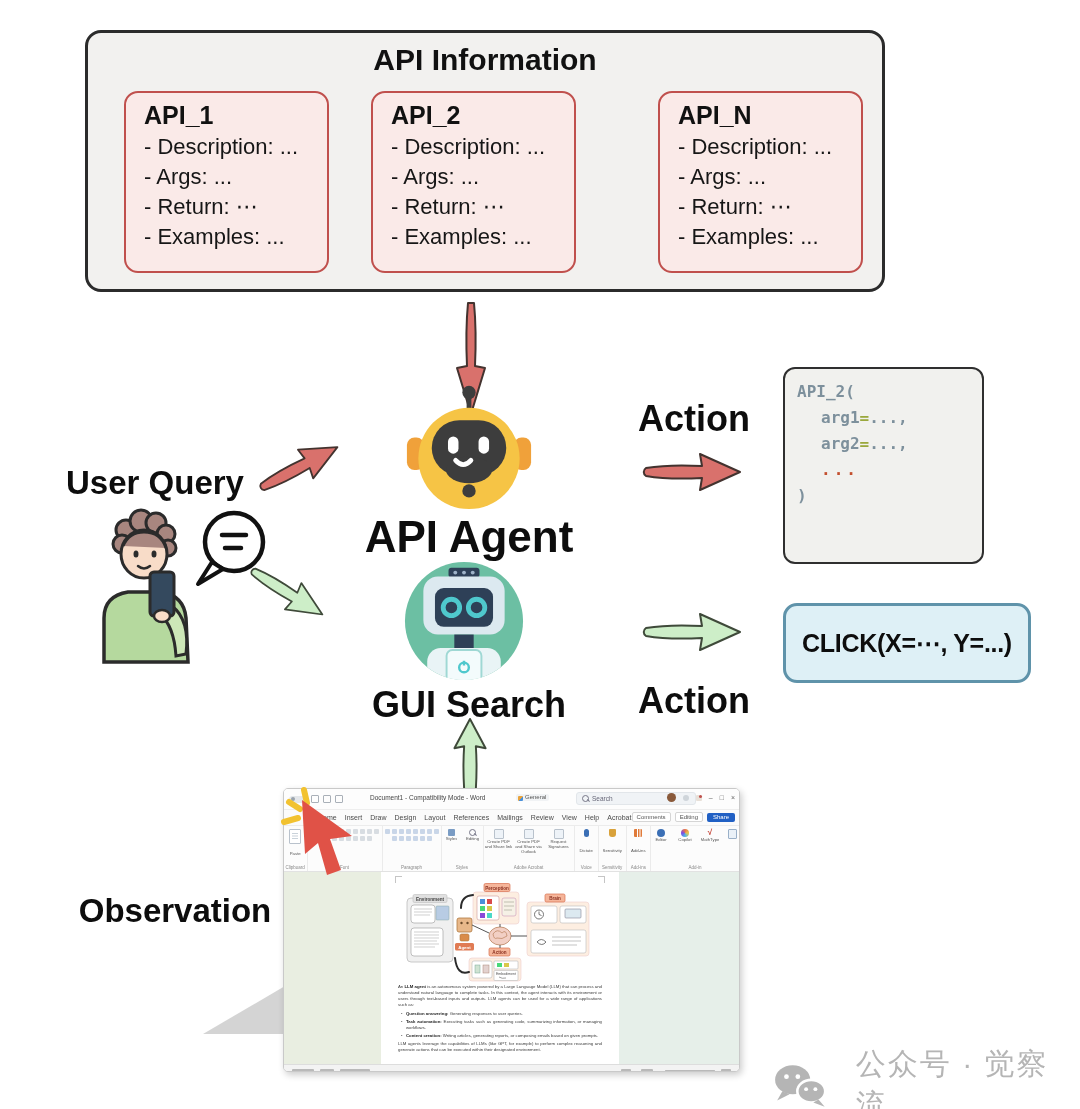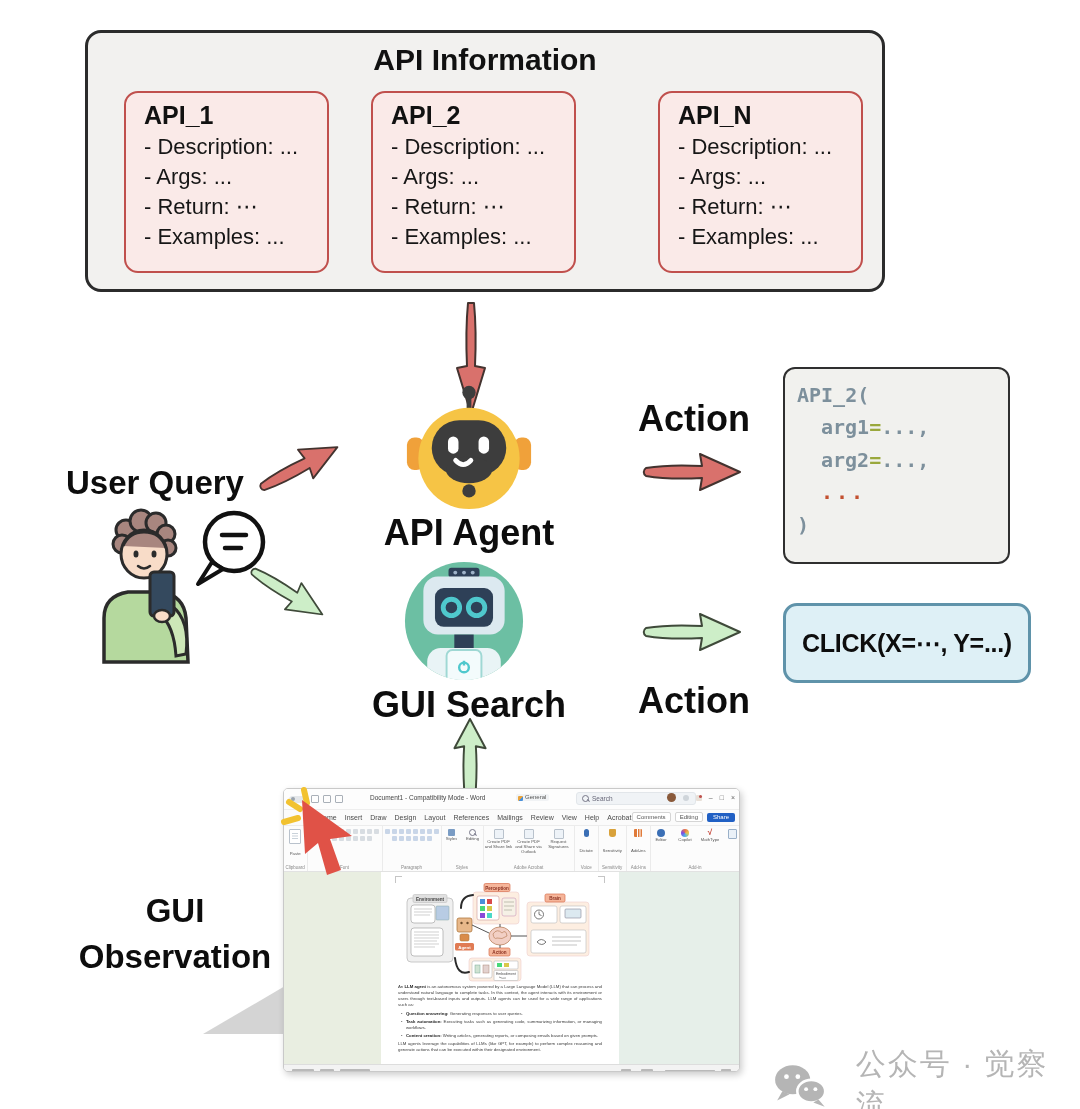--- a/index.html
+++ b/index.html
@@ -13,23 +13,23 @@
   .api-info-title{left:0;right:0;top:10px;text-align:center;font-size:30px;font-weight:bold;color:#111;}
   .api-card{top:58px;width:205px;height:182px;background:#faeae8;border:2.5px solid #c0504d;
             border-radius:14px;box-sizing:border-box;padding:8px 18px;}
   .api-card .nm{font-size:25px;font-weight:bold;color:#111;margin-bottom:2px;}
   .api-card .line{font-size:22px;line-height:1.36;color:#161616;white-space:nowrap;}
 
   
   .big-label{font-weight:bold;color:#0d0d0d;text-align:center;}
 
   
-  .code-box{left:783px;top:367px;width:227px;height:197px;background:#f1f1ee;border:2.5px solid #2f2f2f;
+  .code-box{left:783px;top:367px;width:201px;height:197px;background:#f1f1ee;border:2.5px solid #2f2f2f;
             border-radius:12px;box-sizing:border-box;padding:10px 4px 0 12px;
-            font-family:"DejaVu Sans Mono",monospace;font-weight:bold;font-size:20px;line-height:1.62;}
+            font-family:"DejaVu Sans Mono",monospace;font-weight:bold;font-size:16px;line-height:1.62;}
   .code-box .c-main{color:#7d909c;}
   .code-box .c-eq{color:#9aa83c;}
   .code-box .c-dots{color:#c3502f;letter-spacing:3px;}
   .code-box .ind{padding-left:24px;}
 
   
   .click-box{left:783px;top:603px;width:248px;height:80px;background:#def0f6;border:3px solid #5f93aa;
              border-radius:14px;box-sizing:border-box;display:flex;align-items:center;justify-content:center;
              font-size:25px;font-weight:bold;color:#0d0d0d;letter-spacing:-0.3px;}
 
@@ -151,21 +151,21 @@
     <rect x="2" y="58" width="18" height="34" rx="8" fill="#f0a13a"></rect>
     <rect x="114" y="58" width="18" height="34" rx="8" fill="#f0a13a"></rect>
     <circle cx="67" cy="80" r="53" fill="#f6c445"></circle>
     <rect x="28" y="40" width="78" height="58" rx="29" fill="#3d3d3d"></rect>
     <ellipse cx="67" cy="92" rx="24" ry="14" fill="#3d3d3d"></ellipse>
     <circle cx="67" cy="114" r="7" fill="#3d3d3d"></circle>
     <rect x="45" y="57" width="11" height="18" rx="5.5" fill="#fff"></rect>
     <rect x="77" y="57" width="11" height="18" rx="5.5" fill="#fff"></rect>
     <path d="M53 82 Q61 91 69 82" stroke="#fff" stroke-width="5" fill="none" stroke-linecap="round"></path>
   </svg>
-  <div class="abs big-label" style="left:359px;top:512px;width:220px;font-size:36px;">API Agent</div>
+  <div class="abs big-label" style="left:359px;top:512px;width:220px;font-size:44px;">API Agent</div>
 
   <div class="abs big-label" style="left:45px;top:464px;width:220px;font-size:33px;">User Query</div>
 
   <svg class="abs" style="left:98px;top:504px;" width="180" height="160" viewBox="0 0 180 160">
     <g fill="#a8867f" stroke="#2b2b2b" stroke-width="3">
       <circle cx="28" cy="26" r="10"></circle>
         <circle cx="43" cy="17" r="11"></circle>
         <circle cx="58" cy="19" r="10"></circle>
       <circle cx="68" cy="30" r="9"></circle>
         <circle cx="24" cy="40" r="9"></circle>
@@ -241,21 +241,20 @@
   <div class="abs click-box">
     <span>CLICK(X=⋯, Y=...)</span>
   </div>
   <div class="abs big-label" style="left:624px;top:680px;width:140px;font-size:36px;">Action</div>
 
   <svg class="abs" style="left:452px;top:716px;" width="36" height="78" viewBox="0 0 36 80">
     <path d="M18 3 L34 33 L24 31 C25 46 25 59 24 75 C20 78 16 78 12 75 C11 59 11 46 12 31 L2 33 Z" fill="#cdeec8" stroke="#3f4a3a" stroke-width="2" stroke-linejoin="round"></path>
   </svg>
 
   <div class="abs big-label" style="left:55px;top:888px;width:240px;font-size:33px;line-height:1.4;">
-    <div>GUI</div>
     <div>Observation</div>
   </div>
 
   <svg class="abs shadow-tri" width="82" height="48" viewBox="0 0 82 48">
     <polygon points="82,0 82,48 0,48" fill="#cdcdcd" opacity="0.85"></polygon>
   </svg>
 
   <div class="abs word">
 
     <div class="wt-bar">

